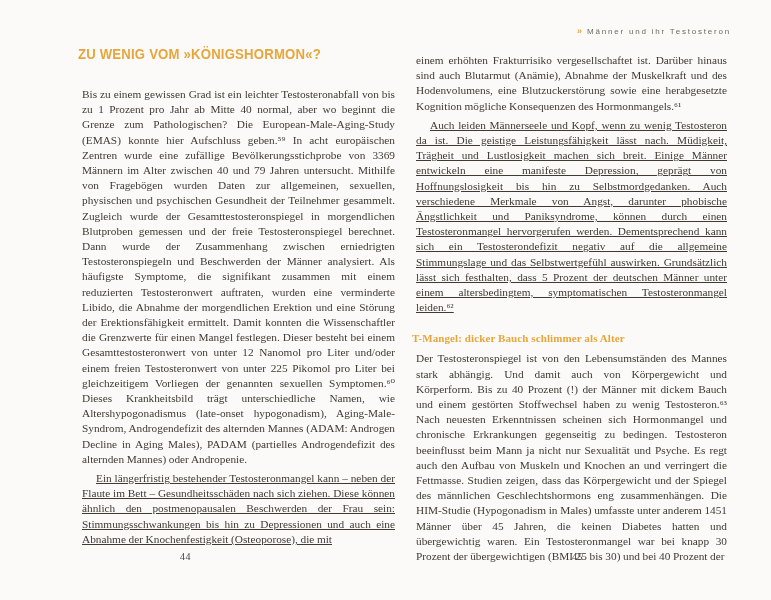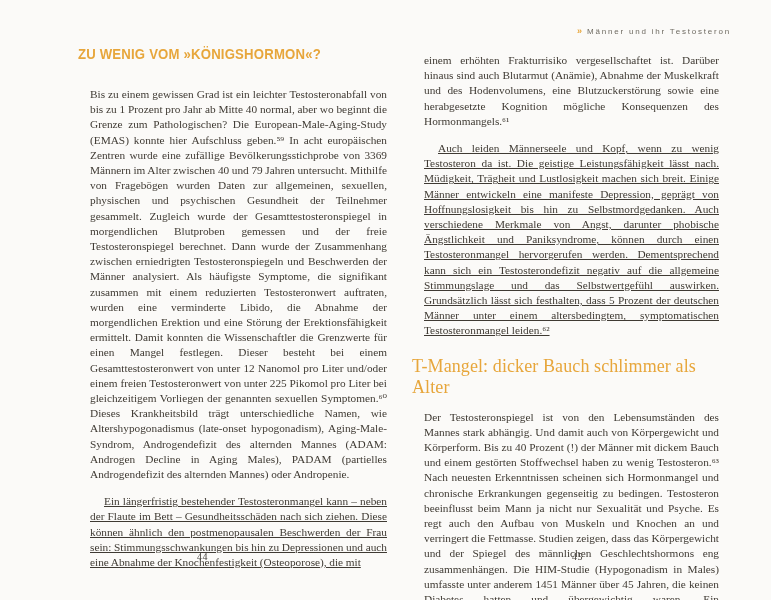--- a/index.html
+++ b/index.html
@@ -31,38 +31,38 @@
     margin-top:26px;height:10px;text-align:right;
     font-family:"Liberation Sans","DejaVu Sans",sans-serif;
     font-size:8px;letter-spacing:1.8px;color:var(--muted);
   }
   .running-header .marker{
     color:var(--accent);font-weight:700;font-size:9px;
     letter-spacing:0;margin-right:5px;
   }
 
   .body-p{
-    margin:12px;font-size:11.3px;line-height:15.2px;text-align:justify;
+    margin:4px;font-size:11.3px;line-height:15.2px;text-align:justify;
     hyphens:auto;-webkit-hyphens:auto;word-spacing:-.2px;
   }
   .left-col .first-p{margin-top:25px;}
   .right-col .first-p{margin-top:17px;}
   .indent{text-indent:14px;text-decoration:underline;}
 
   .sub-heading{
     margin:17px 0 7px 0;
-    font-size:18px;font-weight:400;color:var(--accent);
+    font-size:11px;font-weight:700;color:var(--accent);
     letter-spacing:.1px;
   }
 
   .page-number{
     position:absolute;top:551px;
     font-size:10px;letter-spacing:.5px;color:#48443f;
   }
-  #pn-left{left:197px;}
+  #pn-left{left:180px;}
   #pn-right{left:572px;}
 </style>
 </head>
 <body>
 
 <div class="spread">
 
   <div class="page-col left-col">
     <h1 class="chapter-heading">ZU WENIG VOM »KÖNIGSHORMON«?</h1>
 

